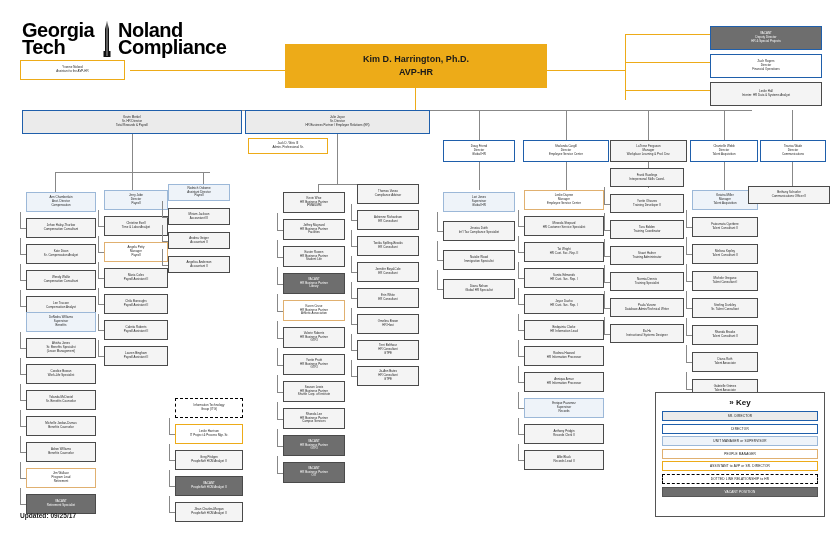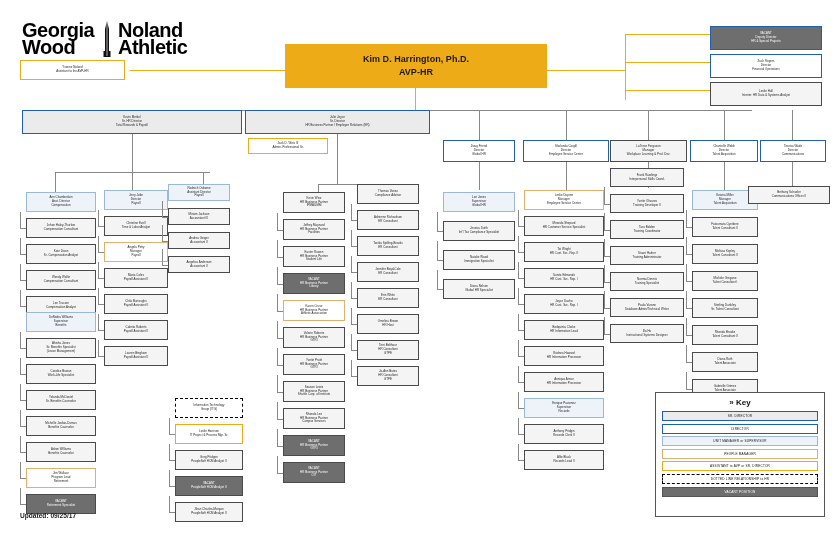--- a/index.html
+++ b/index.html
@@ -77,30 +77,30 @@
   #updated{position:absolute;left:20px;top:512px;font-size:6.6px;font-weight:bold;color:#222;}
 </style>
 </head>
 <body>
 
 <div id="stage">
 
   <div id="logo">
     <div class="gt">
       <span>Georgia</span>
-      <span>Wood</span>
+      <span>Tech</span>
     </div>
     <svg class="tower" viewBox="0 0 12 36">
       <polygon points="6,0 8,8 8,30 4,30 4,8" fill="#111"></polygon>
       <rect x="2.5" y="30" width="7" height="6" fill="#111"></rect>
       <rect x="5.4" y="1" width="1.2" height="34" fill="#fff" opacity="0.55"></rect>
     </svg>
     <div class="hr">
       <span>Noland</span>
-      <span>Athletic</span>
+      <span>Compliance</span>
     </div>
   </div>
 
   <div class="ln-v gold" style="left:415px;top:88px;height:22px;"></div>
   <div class="ln-h gold" style="left:130px;top:70px;width:495px;"></div>
   <div class="ln-v gold" style="left:625px;top:34px;height:66px;"></div>
   <div class="ln-h gold" style="left:625px;top:34px;width:85px;"></div>
   <div class="ln-h gold" style="left:625px;top:62px;width:85px;"></div>
   <div class="ln-h gold" style="left:625px;top:90px;width:85px;"></div>
 

